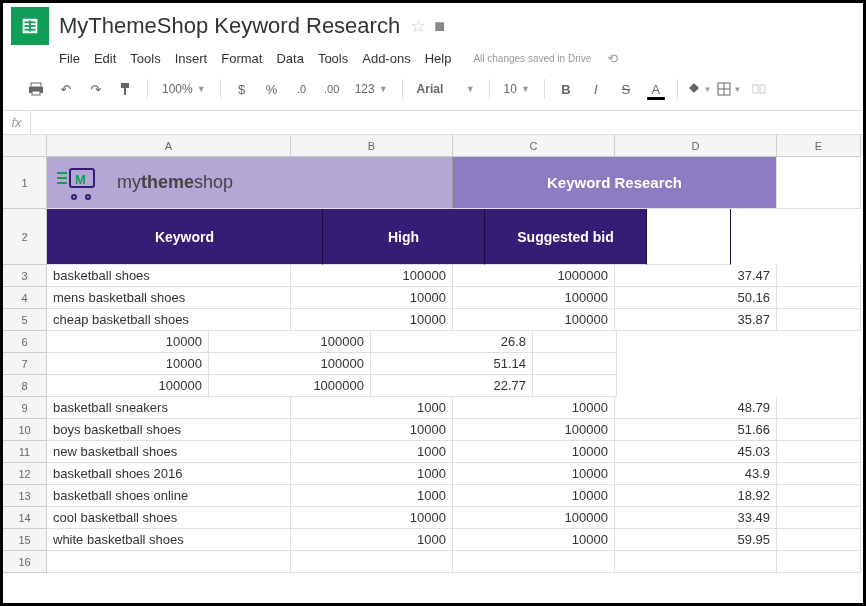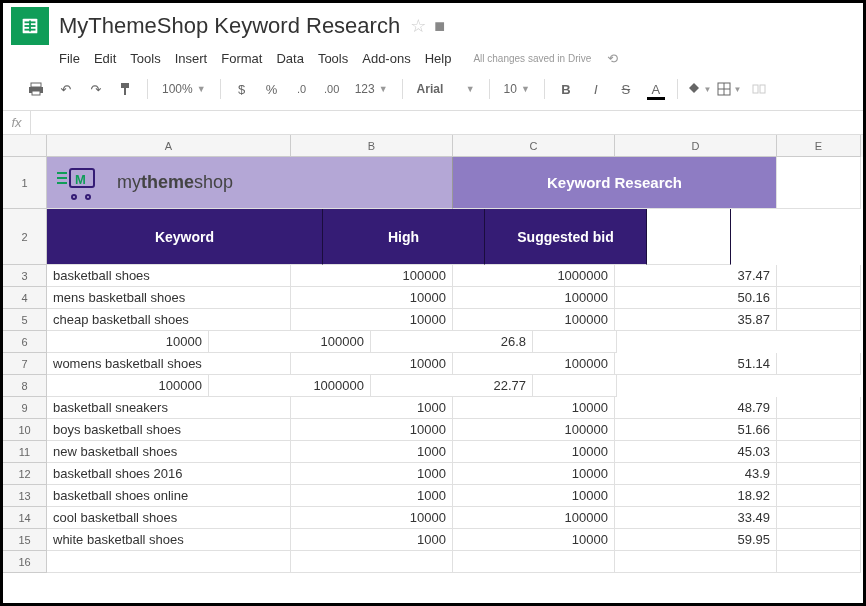--- a/index.html
+++ b/index.html
@@ -251,21 +251,20 @@
       </div>
       <div class="row data-row">
         <div class="row-h">6</div>
         <div class="cell col-b">10000</div>
         <div class="cell col-c">100000</div>
         <div class="cell col-d">26.8</div>
         <div class="cell col-e"></div>
       </div>
       <div class="row data-row">
         <div class="row-h">7</div>
-        <div class="cell col-a">womens basketball shoes</div>
         <div class="cell col-b">10000</div>
         <div class="cell col-c">100000</div>
         <div class="cell col-d">51.14</div>
         <div class="cell col-e"></div>
       </div>
       <div class="row data-row">
         <div class="row-h">8</div>
         <div class="cell col-b">100000</div>
         <div class="cell col-c">1000000</div>
         <div class="cell col-d">22.77</div>

